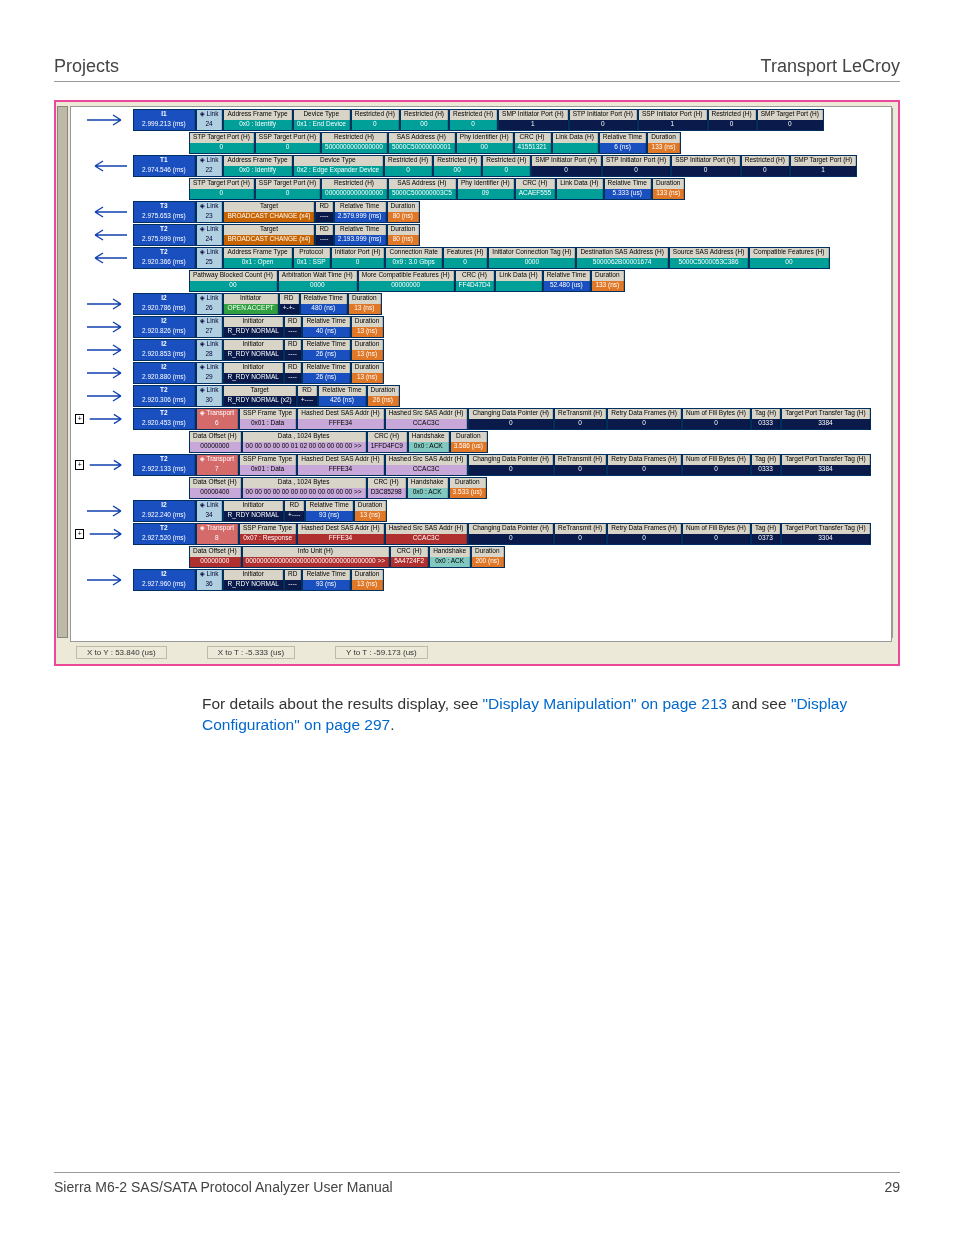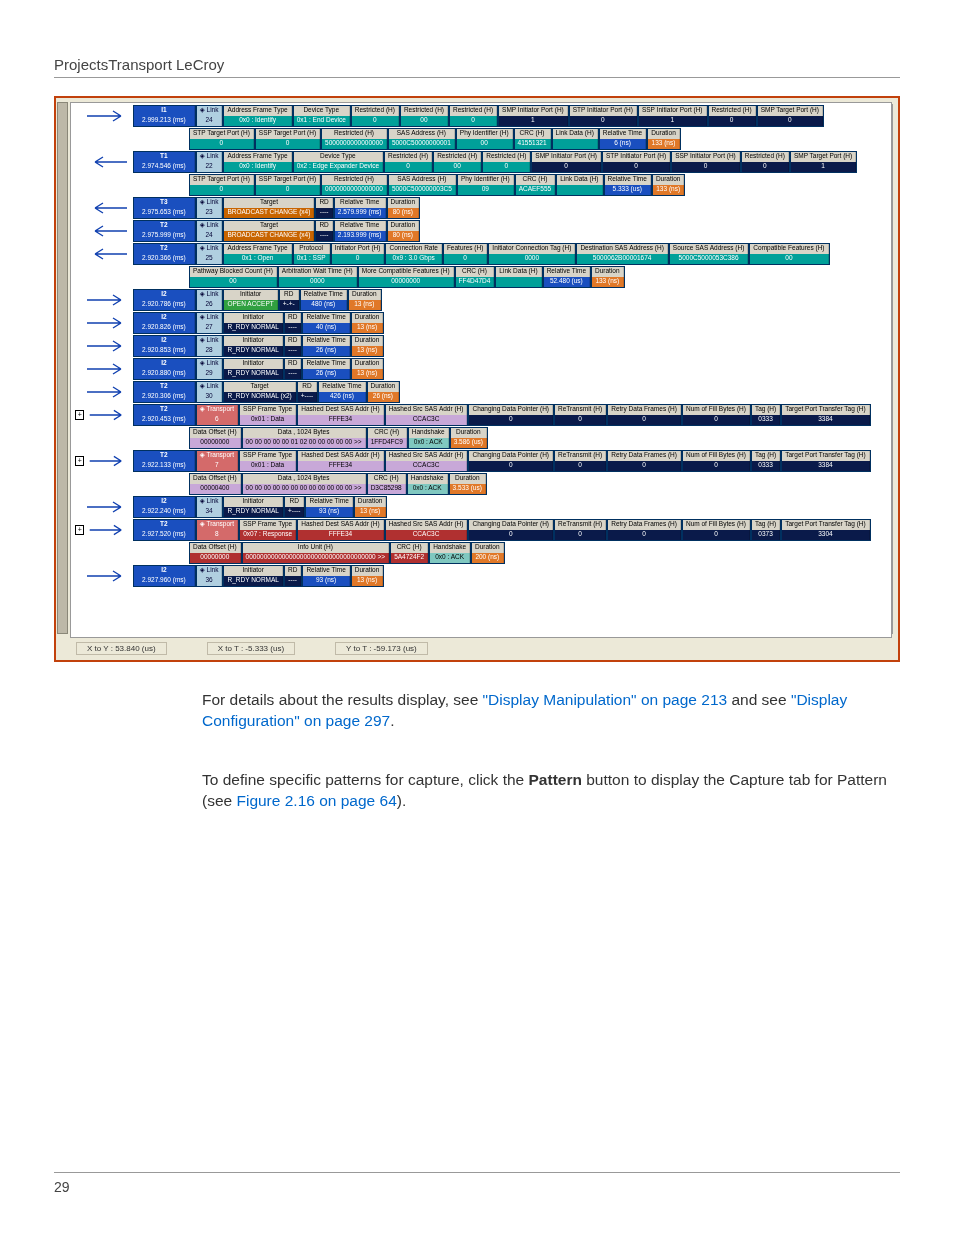--- a/index.html
+++ b/index.html
@@ -12,29 +12,30 @@
   }
   .page {
     position: relative;
     width: 954px;
     height: 1235px;
     box-sizing: border-box;
     padding: 56px 54px 40px 54px;
   }
   .topline {
     display: flex;
-    font-size: 15px;
+    justify-content: space-between;
+    font-size: 18px;
     color: #444;
     border-bottom: 1px solid #999;
     padding-bottom: 4px;
     margin-bottom: 18px;
   }
   
   .shot-frame {
-    border: 2px solid #c2410c;
+    border: 2px solid #ec4899;
     background: #ece9d8;
     position: relative;
     height: 566px;
     box-sizing: border-box;
     padding: 4px 6px 4px 14px;
   }
   .shot-inner {
     border: 1px solid #999;
     background: #fff;
     height: 534px;
@@ -959,21 +960,19 @@
       <span>X to T : -5.333 (us)</span>
       <span>Y to T : -59.173 (us)</span>
     </div>
   </div>
 
   <div class="body-text">
     <p>
       <span>For details about the results display, see </span><a href="#">"Display Manipulation" on page 213</a><span> and see </span><a href="#">"Display Configuration" on page 297</a><span>.</span>
     </p>
     <div class="gap"></div>
-    <p>
-      <span>To define specific patterns for capture, click the </span><strong>Pattern</strong><span> button to display the Capture tab for Pattern (see </span><a href="#">Figure 2.16 on page 64</a><span>).</span>
-    </p>
   </div>
 
   <div class="footer">
+    <div>Sierra M6-2 SAS/SATA Protocol Analyzer User Manual</div>
     <div>29</div>
   </div>
 </div>
 
 </body></html>

